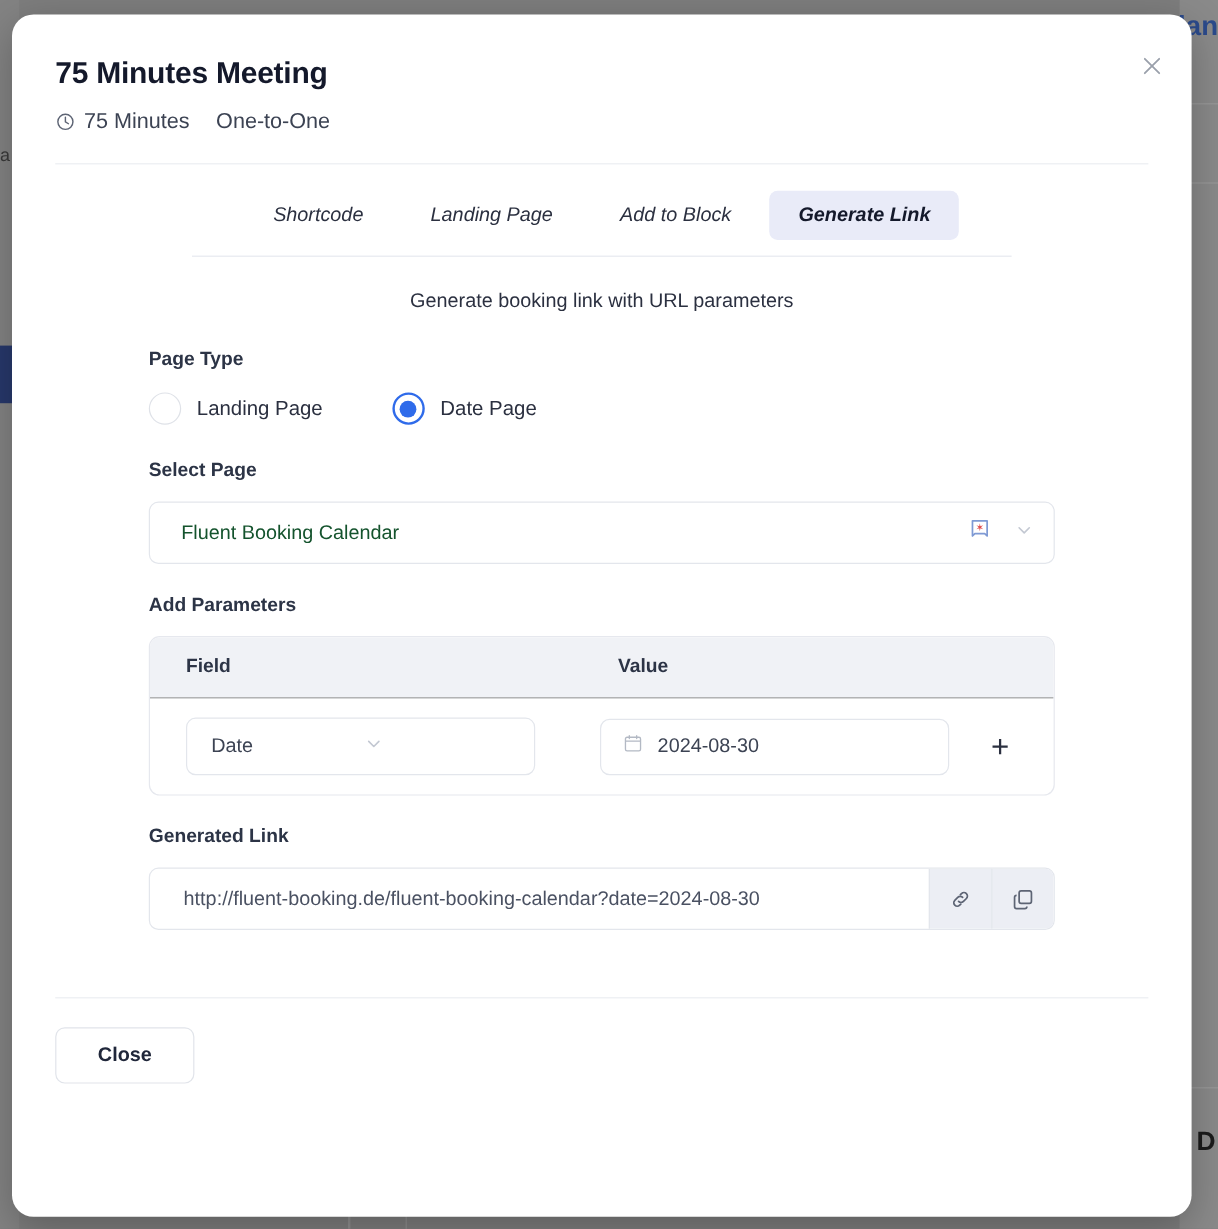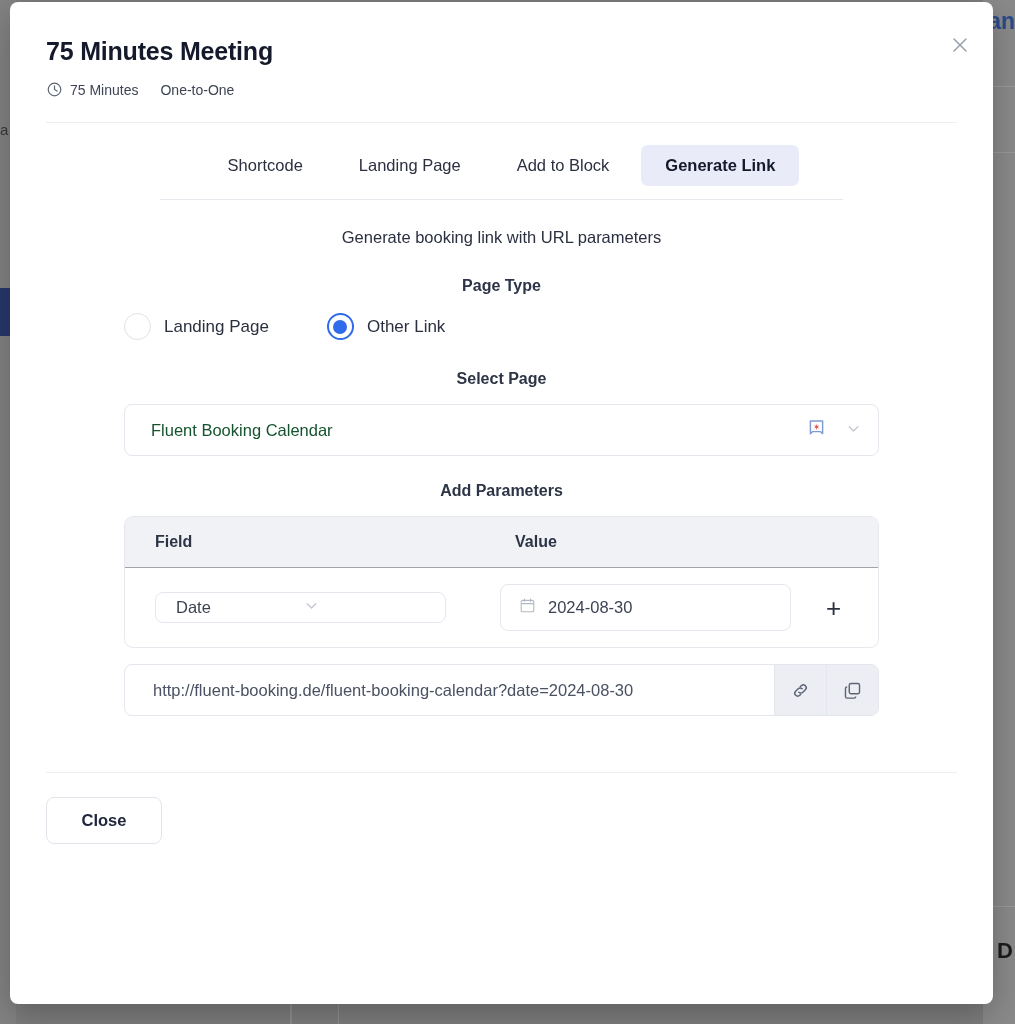--- a/index.html
+++ b/index.html
@@ -63,25 +63,25 @@
     color: #1b1b1b;
     line-height: 1;
   }
   .bg-bottom-seam-1 { position:absolute; left:290px; bottom:0; width:2px; height:28px; background:#8e8e8e; }
   .bg-bottom-seam-2 { position:absolute; left:338px; bottom:0; width:1px; height:28px; background:#909090; }
 
   
   #modal {
     position: absolute;
     left: 10px;
-    top: 2px;
+    top: 12px;
     width: 983px;
     height: 1002px;
     background: #ffffff;
-    border-radius: 8px;
+    border-radius: 18px;
     box-shadow: 0 10px 34px rgba(0,0,0,.25);
     overflow: hidden;
   }
 
   .modal-close {
     position: absolute;
     right: 18px;
     top: 28px;
     width: 30px;
     height: 30px;
@@ -106,39 +106,40 @@
   .meta-row {
     display: flex;
     align-items: center;
     gap: 22px;
     margin-top: 15px;
   }
   .meta-item {
     display: flex;
     align-items: center;
     gap: 7px;
-    font-size: 14px;
+    font-size: 18px;
     color: #3c4353;
   }
   .meta-item svg { display:block; flex: none; }
 
   .header-divider {
     margin: 24px 36px 0 36px;
     height: 1px;
     background: #eceef2;
   }
 
   
   .tabs {
     display: flex;
     justify-content: center;
     align-items: flex-end;
     gap: 8px;
     margin-top: 22px;
     padding: 0 36px;
+    font-style: italic;
   }
   .tab {
     font-size: 16.5px;
     color: #2b3040;
     padding: 11px 24px;
     border-radius: 7px;
     cursor: pointer;
     white-space: nowrap;
   }
   .tab.active {
@@ -162,21 +163,20 @@
     font-size: 16.5px;
     color: #2b3040;
     margin-top: 28px;
   }
 
   .field-label {
     font-size: 16px;
     font-weight: bold;
     color: #2c3446;
     margin-top: 30px;
-    text-align: center;
   }
   .field-label.tight { margin-top: 26px; }
 
   
   .radio-row {
     display: flex;
     align-items: center;
     gap: 58px;
     margin-top: 18px;
   }
@@ -248,21 +248,21 @@
   }
   .col-field { width: 360px; }
   .param-row {
     display: flex;
     align-items: center;
     padding: 16px 30px;
     gap: 0;
   }
   .p-select {
     width: 300px;
-    height: 31px;
+    height: 48px;
     border: 1px solid #e3e6ec;
     border-radius: 8px;
     display: flex;
     align-items: center;
     padding: 0 14px 0 20px;
     cursor: pointer;
   }
   .p-select span { flex:1; font-size: 16.5px; color:#3c4353; }
   .p-select .chev { color:#c3c8d2; display:block; }
 
@@ -411,21 +411,21 @@
 
     <div class="field-label">Page Type</div>
 
     <div class="radio-row">
       <div class="radio-opt">
         <span class="radio-dot"></span>
         <span class="radio-text">Landing Page</span>
       </div>
       <div class="radio-opt selected">
         <span class="radio-dot"></span>
-        <span class="radio-text">Other Link</span>
+        <span class="radio-text">Date Page</span>
       </div>
     </div>
 
     <div class="field-label">Select Page</div>
 
     <div class="select-box">
       <span class="select-value">Fluent Booking Calendar</span>
       <span class="badge-ico">
         <svg width="21" height="21" viewBox="0 0 22 22" fill="none">
           <path d="M4.6 3.2h12.8v13.2l-2.1-2.1H6.7l-2.1 2.1z" stroke="#7f9ad4" stroke-width="1.5" stroke-linejoin="round" fill="#fff"></path>
@@ -464,20 +464,21 @@
               <line x1="6.4" y1="2.4" x2="6.4" y2="5.2" stroke-linecap="round"></line>
               <line x1="13.6" y1="2.4" x2="13.6" y2="5.2" stroke-linecap="round"></line>
             </svg>
           </span>
           <span>2024-08-30</span>
         </div>
         <div class="p-add">+</div>
       </div>
     </div>
 
+    <div class="field-label tight">Generated Link</div>
 
     <div class="link-row">
       <div class="link-input">http://fluent-booking.de/fluent-booking-calendar?date=2024-08-30</div>
       <div class="link-btn">
         <svg width="19" height="19" viewBox="0 0 20 20" fill="none" stroke="currentColor" stroke-width="1.5" stroke-linecap="round">
           <path d="M8.2 11.8a3 3 0 0 0 4.3 0l2.6-2.6a3 3 0 1 0-4.3-4.3l-1 1"></path>
           <path d="M11.8 8.2a3 3 0 0 0-4.3 0l-2.6 2.6a3 3 0 1 0 4.3 4.3l1-1"></path>
         </svg>
       </div>
       <div class="link-btn">

